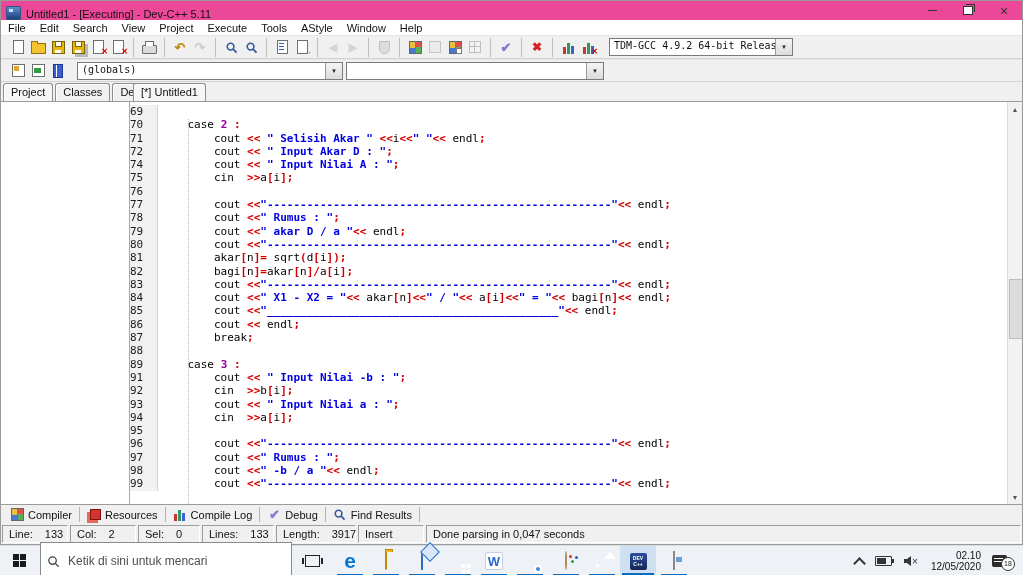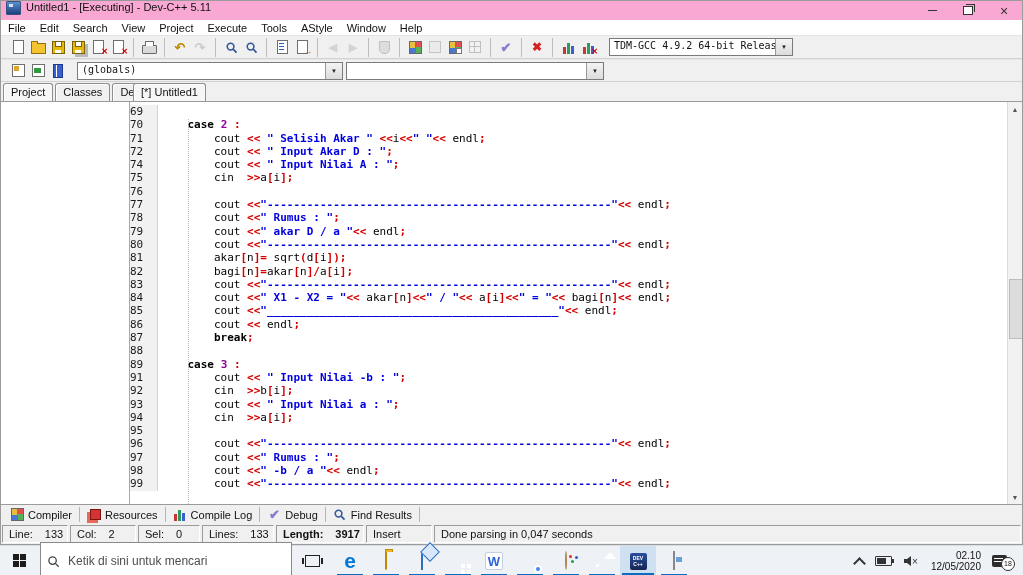--- a/index.html
+++ b/index.html
@@ -1,21 +1,21 @@
 <!DOCTYPE html>
 <html><head>
 <meta charset="utf-8">
 <style>
   html,body{margin:0;padding:0;background:#fff;}
   body{width:1023px;height:575px;position:relative;overflow:hidden;
        font-family:"Liberation Sans",sans-serif;-webkit-font-smoothing:antialiased;}
   
   .app{position:absolute;left:0;top:0;width:1023px;height:545px;box-sizing:border-box;
        border:1px solid #9a9a9a;background:#f0f0f0;display:flex;flex-direction:column;}
-  .titlebar{height:19px;background:#f9a8d4;display:flex;align-items:flex-start;padding-left:5px;flex:0 0 auto;}
+  .titlebar{height:19px;background:#ec4899;display:flex;align-items:flex-end;padding-left:5px;flex:0 0 auto;}
   .applogo{width:13px;height:12px;border-radius:1px;background:linear-gradient(#5a8fd0,#1d3f7d);
            border:1px solid #35527f;margin-right:5px;position:relative;}
   .applogo:before{content:"";position:absolute;left:2px;top:2px;width:4px;height:3px;background:#cfe2f7;}
   .title-text{font-size:11px;color:#111;}
   .winbtns{margin-left:auto;display:flex;height:100%;}
   .wbtn{width:36px;height:100%;display:flex;align-items:center;justify-content:center;color:#333;font-size:12px;}
   .wbtn .mini{width:9px;height:1px;background:#333;}
   .wbtn .rest{width:8px;height:7px;border:1px solid #333;position:relative;background:#fff;}
   .wbtn .rest:before{content:"";position:absolute;left:2px;top:-3px;width:8px;height:7px;border:1px solid #333;border-bottom:none;border-left:none;}
   .menubar{height:15px;background:#fff;display:flex;align-items:center;font-size:11px;color:#111;flex:0 0 auto;}
@@ -72,37 +72,37 @@
   .tab.active{background:#f6f6f6;padding-bottom:3px;}
   
   .main{flex:1;display:flex;min-height:0;background:#fff;}
   .leftpanel{width:128px;background:#fff;border-right:1px solid #a8a8a8;flex:0 0 auto;}
   .editor{flex:1;position:relative;overflow:hidden;background:#fff;}
   .code{position:absolute;left:0;top:0;right:14px;bottom:0;overflow:hidden;padding-top:3px;}
   .cline{height:13.3px;line-height:13.3px;display:flex;font-family:"DejaVu Sans Mono",monospace;font-size:11px;}
   .lnum{width:28px;flex:0 0 auto;text-align:right;padding-right:21px;color:#1a1a1a;background:#f1f1f1;
         border-right:1px solid #d2d2d2;box-sizing:border-box;}
   .ltext{white-space:pre;padding-left:3px;}
-  .tp{color:#000;} .tk{color:#000;font-weight:bold;text-align:right;} .tn{color:#90009a;font-weight:bold;}
+  .tp{color:#000;} .tk{color:#000;font-weight:normal;text-align:right;} .tn{color:#90009a;font-weight:bold;}
   .ts{color:#0000e0;font-weight:bold;} .to{color:#d40000;font-weight:bold;}
   .guide{position:absolute;left:58px;top:17px;bottom:0;width:0;border-left:1px dotted #bcbcbc;}
   .vscroll{position:absolute;right:0;top:0;bottom:0;width:14px;background:#f2f2f2;border-left:1px solid #dcdcdc;}
   .varrow{position:absolute;left:0;width:14px;height:14px;display:flex;align-items:center;justify-content:center;color:#555;font-size:7px;}
   .varrow.up{top:0;} .varrow.down{bottom:0;}
   .vthumb{position:absolute;left:1px;width:12px;height:58px;top:44%;background:#dcdcdc;border:1px solid #bdbdbd;}
   
   .btabs{height:19px;background:#f0f0f0;border-top:1px solid #9b9b9b;display:flex;align-items:center;padding-left:2px;flex:0 0 auto;}
   .btab{display:flex;align-items:center;gap:4px;padding:0 7px;height:15px;border-right:1px solid #b5b5b5;font-size:11px;color:#111;}
   .bicon{display:inline-flex;width:14px;height:14px;align-items:center;justify-content:center;}
   .statusbar{height:18px;background:#f0f0f0;display:flex;align-items:stretch;font-size:11px;color:#111;flex:0 0 auto;padding:1px 1px;}
   .seg{display:flex;align-items:center;padding:0 6px;margin-right:2px;box-sizing:border-box;
        border:1px solid;border-color:#9c9c9c #ffffff #ffffff #9c9c9c;}
   .seg .lab{margin-right:12px;} .seg:last-child{flex:1;margin-right:0;}
   .seg:nth-child(1){width:66px;} .seg:nth-child(2){width:66px;} .seg:nth-child(3){width:62px;}
-  .seg:nth-child(4){width:72px;} .seg:nth-child(5){width:88px;font-weight:bold;} .seg:nth-child(6){width:66px;}
+  .seg:nth-child(4){width:72px;} .seg:nth-child(5){width:80px;} .seg:nth-child(6){width:66px;}
   
   .taskbar{position:absolute;left:0;top:545px;width:1023px;height:30px;background:#eef2f7;
            display:flex;align-items:center;border-top:1px solid #d9dde2;}
   .startbtn{width:40px;height:30px;display:flex;align-items:center;justify-content:center;}
   .winlogo{width:14px;height:14px;display:grid;grid-template-columns:6px 6px;grid-template-rows:6px 6px;gap:1px;}
   .winlogo i{background:#1b1b1b;}
   .searchbox{width:252px;height:38px;background:#fff;border:1px solid #8a8a8a;display:flex;align-items:center;padding:0 6px;gap:6px;box-sizing:border-box;}
   .searchbox input{border:none;outline:none;flex:1;font-size:12px;font-family:"Liberation Sans",sans-serif;color:#222;background:transparent;}
   .searchbox input::placeholder{color:#4d4d4d;}
   .tvbtn{width:40px;height:30px;display:flex;align-items:center;justify-content:center;}

